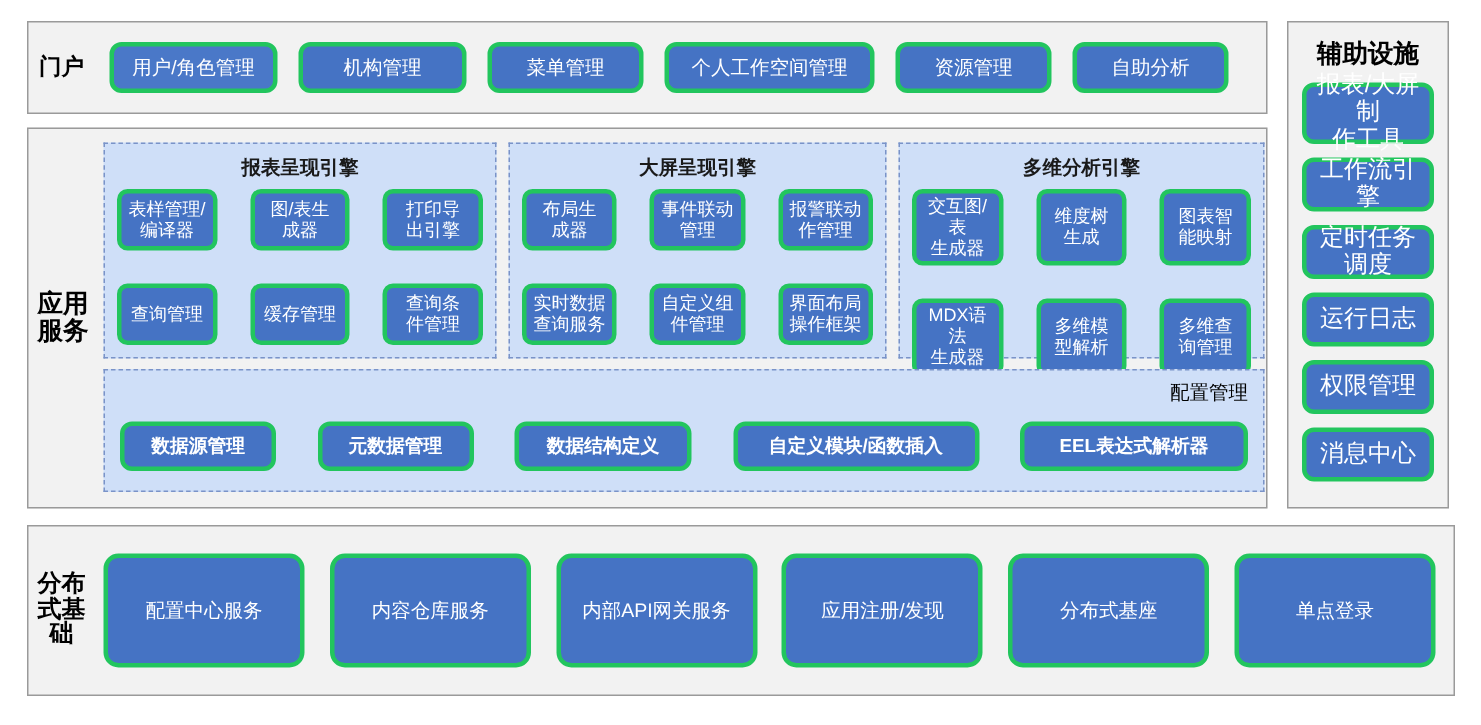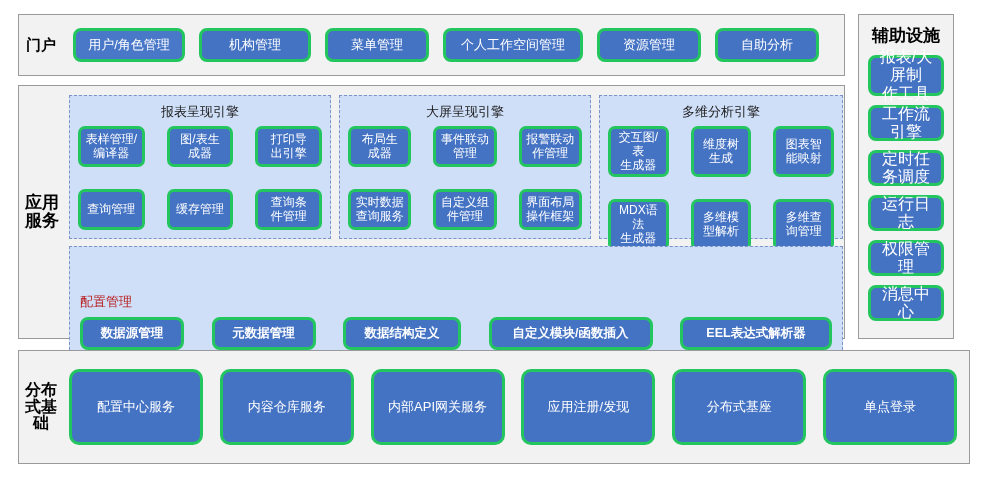--- a/index.html
+++ b/index.html
@@ -62,21 +62,21 @@
   #portal .btn{height:34px;border-radius:8px;font-size:13px;}
   #portal .btn.w1{width:112px;}
   #portal .btn.w2{width:112px;}
   #portal .btn.w3{width:104px;}
   #portal .btn.w4{width:140px;}
   #portal .btn.w5{width:104px;}
   #portal .btn.w6{width:104px;}
 
   
   #aux{
-    left:858px;top:14px;width:96px;height:325px;
+    left:858px;top:14px;width:108px;height:325px;
     flex-direction:column;align-items:stretch;
     padding:6px 9px 8px 9px;
   }
   #aux .title{
     text-align:center;font-weight:bold;font-size:17px;color:#000;
     padding:3px 0 8px 0;
   }
   #aux .stack{display:flex;flex-direction:column;gap:9px;}
   #aux .btn{height:36px;font-size:16px;border-radius:8px;}
   #aux .btn.tall{height:41px;}
@@ -94,21 +94,21 @@
   .engines{display:flex;gap:8px;flex:0 0 auto;height:144px;}
   .panel{
     background:#cfdff8;
     border:1px dashed #7a93c8;
     box-sizing:border-box;
     display:flex;flex-direction:column;
     padding:4px 8px 8px 8px;
   }
   .panel .ptitle{
     text-align:center;font-size:13px;color:#1a1a1a;
-    padding:3px 0 5px 0;font-weight:normal;
+    padding:3px 0 5px 0;font-weight:bold;
   }
   .grid3{
     flex:1 1 auto;
     display:grid;
     grid-template-columns:repeat(3,1fr);
     grid-template-rows:repeat(2,1fr);
     gap:22px;
   }
   .grid3 .btn{font-size:12px;border-radius:7px;}
   #panel-report{flex:0 0 262px;}
@@ -117,21 +117,21 @@
 
   .configwrap{
     flex:1 1 auto;
     background:#cfdff8;
     border:1px dashed #7a93c8;
     box-sizing:border-box;
     display:flex;flex-direction:column;
     padding:4px 10px 9px 10px;
   }
   .configwrap .ptitle{
-    text-align:left;font-size:13px;color:#b91c1c;padding:2px 0 6px 0;margin-top:40px;
+    text-align:right;font-size:13px;color:#000000;padding:2px 0 6px 0;
   }
   .configrow{
     flex:1 1 auto;display:flex;align-items:center;
     justify-content:space-between;gap:26px;font-weight:bold;
   }
   .configrow .btn{height:33px;font-size:12.5px;border-radius:8px;}
   .configrow .c1{width:104px;}
   .configrow .c2{width:104px;}
   .configrow .c3{width:118px;}
   .configrow .c4{width:164px;}

